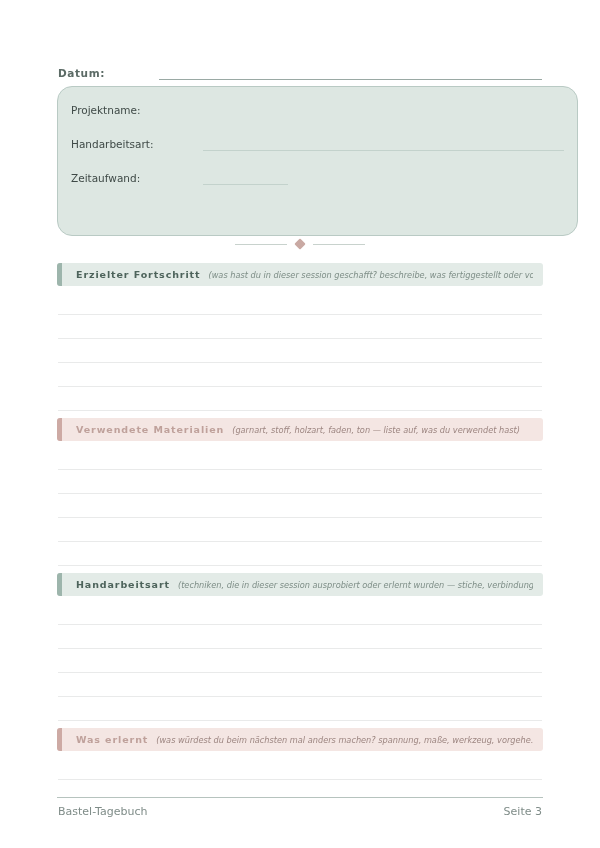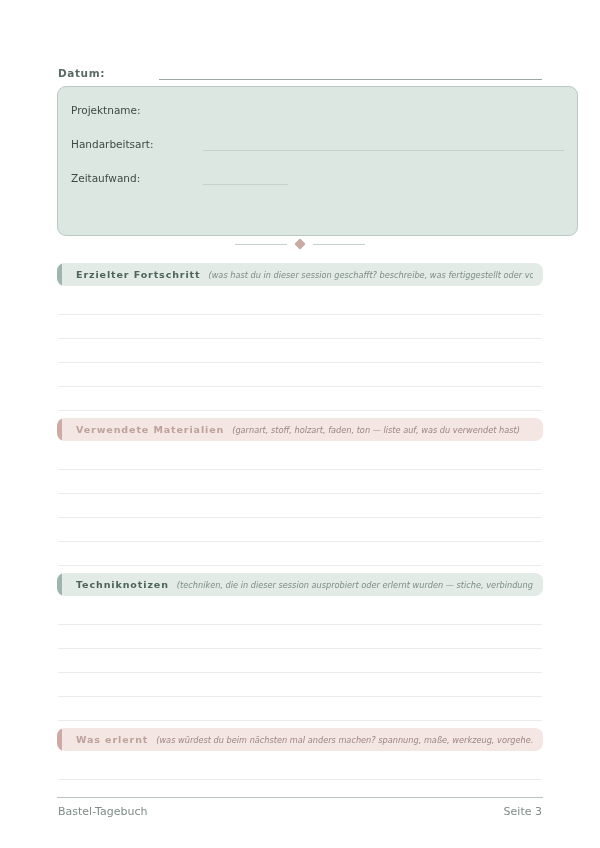--- a/index.html
+++ b/index.html
@@ -53,21 +53,21 @@
   
   .info-box {
     position: absolute;
     left: 57px;
     top: 86px;
     width: 521px;
     height: 150px;
     box-sizing: border-box;
     background: #dde7e2;
     border: 1px solid #b9cac4;
-    border-radius: 9px;
+    border-radius: 15px;
   }
   .info-row {
     position: absolute;
     left: 13px;
     right: 13px;
     height: 20px;
     display: flex;
     align-items: flex-end;
   }
   .info-row.r1 { top: 10px; }
@@ -137,21 +137,21 @@
     border-radius: 1px;
   }
 
   
   .section-head {
     position: absolute;
     left: 57px;
     width: 486px;
     height: 23px;
     box-sizing: border-box;
-    border-radius: 8px;
+    border-radius: 3px;
     display: flex;
     align-items: center;
     overflow: hidden;
   }
   .section-head .accent {
     width: 5px;
     height: 100%;
     flex: none;
   }
   .section-head .head-inner {
@@ -281,21 +281,21 @@
     <div class="wline"></div>
     <div class="wline"></div>
     <div class="wline"></div>
     <div class="wline"></div>
     <div class="wline"></div>
   </div>
 
   <div class="section-head theme-green" style="top:573px">
     <span class="accent"></span>
     <span class="head-inner">
-      <span class="sec-title">Techniknotizen</span>
+      <span class="sec-title">Handarbeitsart</span>
       <span class="sec-hint">(techniken, die in dieser session ausprobiert oder erlernt wurden — stiche, verbindungen,…</span>
     </span>
   </div>
   <div class="lines" style="top:601px">
     <div class="wline"></div>
     <div class="wline"></div>
     <div class="wline"></div>
     <div class="wline"></div>
     <div class="wline"></div>
   </div>

